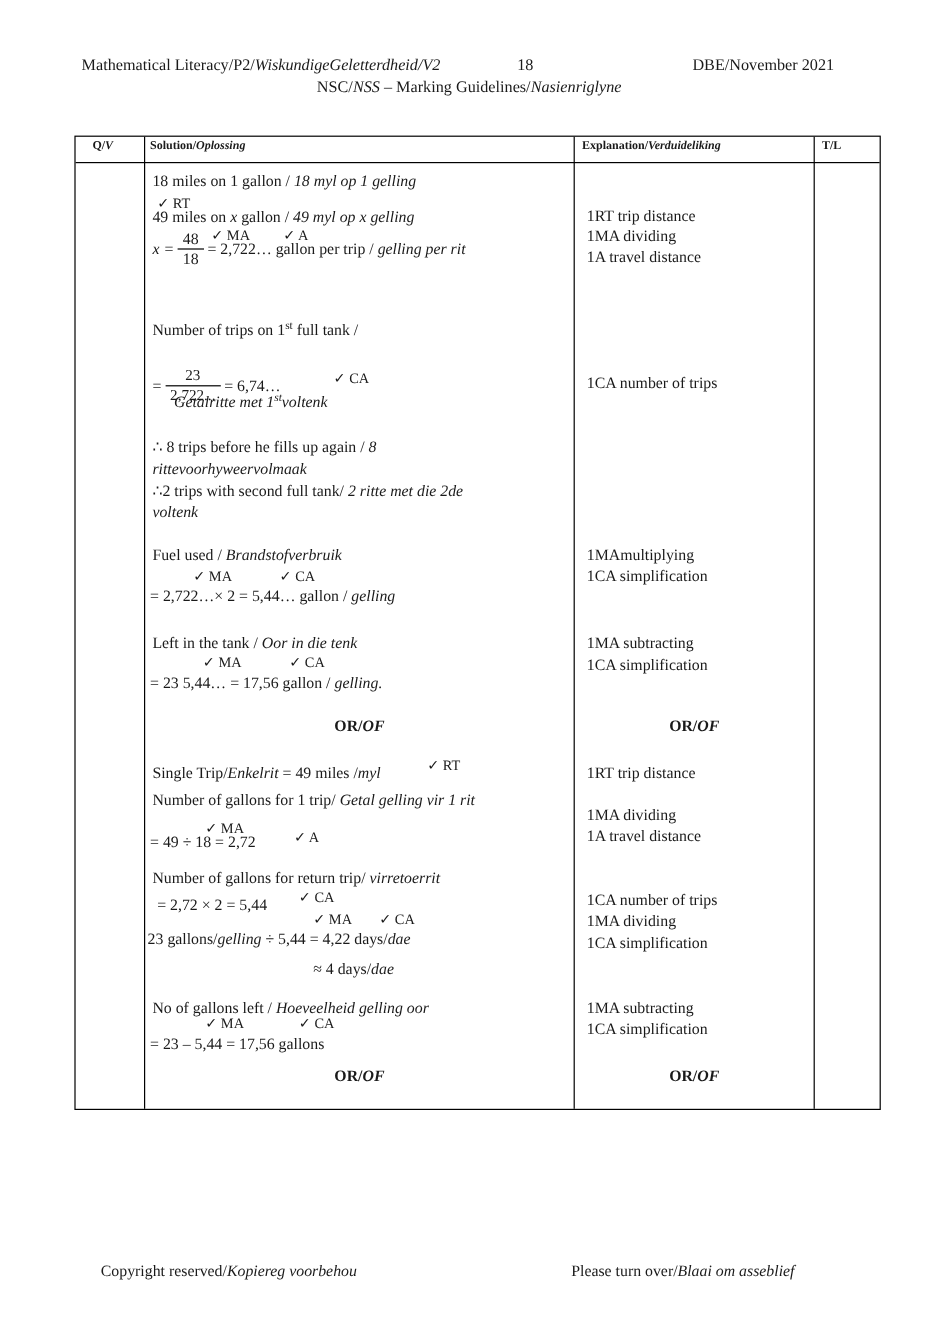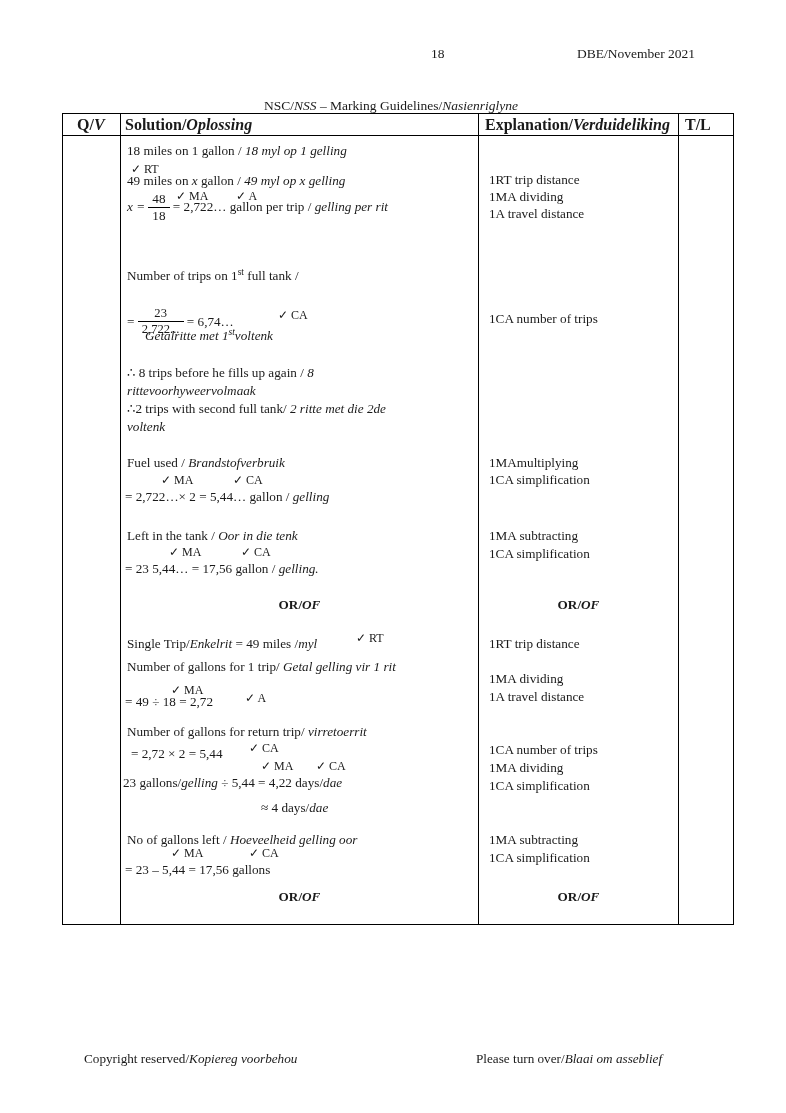--- a/index.html
+++ b/index.html
@@ -13,39 +13,39 @@
   }
   .page { position:absolute; inset:0; }
 
   
   .hdr { position:absolute; left:0; right:0; top:46px; }
   .hdr-row1 { position:relative; height:16px; font-size:13.5px; }
   .hdr-left  { position:absolute; left:68px; top:0; white-space:nowrap; }
   .hdr-page  { position:absolute; left:431px; top:0; }
   .hdr-right { position:absolute; left:577px; top:0; white-space:nowrap;text-align:center; }
   .hdr-row2 { position:absolute; top:19px; left:0; right:0; text-align:center; font-size:13.5px; }
-  .hdr-row2 .inner { display:inline-block; margin-left:-4px;margin-top:33px; }
+  .hdr-row2 .inner { display:inline-block; margin-left:-4px; }
 
   i, .it { font-style:italic; }
 
   
   .tbl {
     position:absolute;
     left:62px; top:113px;
     width:672px; height:812px;
     border:1.2px solid #000;
     box-sizing:border-box;
   }
   .col-line { position:absolute; top:0; bottom:0; width:1.2px; background:#000; }
   .c1 { left:57px; }
   .c2 { left:415px; }
   .c3 { left:615px; }
   .hdr-line { position:absolute; left:0; right:0; top:20.5px; height:1.2px; background:#000; }
 
-  .th { position:absolute; top:2px; font-weight:bold; font-size:16px; }
+  .th { position:absolute; top:2px; font-weight:bold; font-size:10px; }
   .th-qv   { left:14px; }
   .th-sol  { left:62px; }
   .th-exp  { left:422px; }
   .th-tl   { left:622px; }
 
   
   .cell-sol { position:absolute; left:58px; top:21px; width:357px; height:974px; }
   .cell-exp { position:absolute; left:416px; top:21px; width:199px; height:790px; }
 
   .sol-inner { position:relative; font-size:13.2px; line-height:1.30; }
@@ -71,20 +71,21 @@
   .ftr-left  { position:absolute; left:84px; top:0; }
   .ftr-right { position:absolute; left:476px; top:0; }
 </style>
 </head>
 <body>
 
 <div class="page">
 
   <div class="hdr">
     <div class="hdr-row1">
+      <span class="hdr-left"><span>Mathematical Literacy/P2/</span><i>WiskundigeGeletterdheid/V2</i></span>
       <span class="hdr-page">18</span>
       <span class="hdr-right">DBE/November 2021</span>
     </div>
     <div class="hdr-row2">
       <span class="inner"><span>NSC/</span><i>NSS</i><span> – Marking Guidelines/</span><i>Nasienriglyne</i></span>
     </div>
   </div>
 
   <div class="tbl">
 

